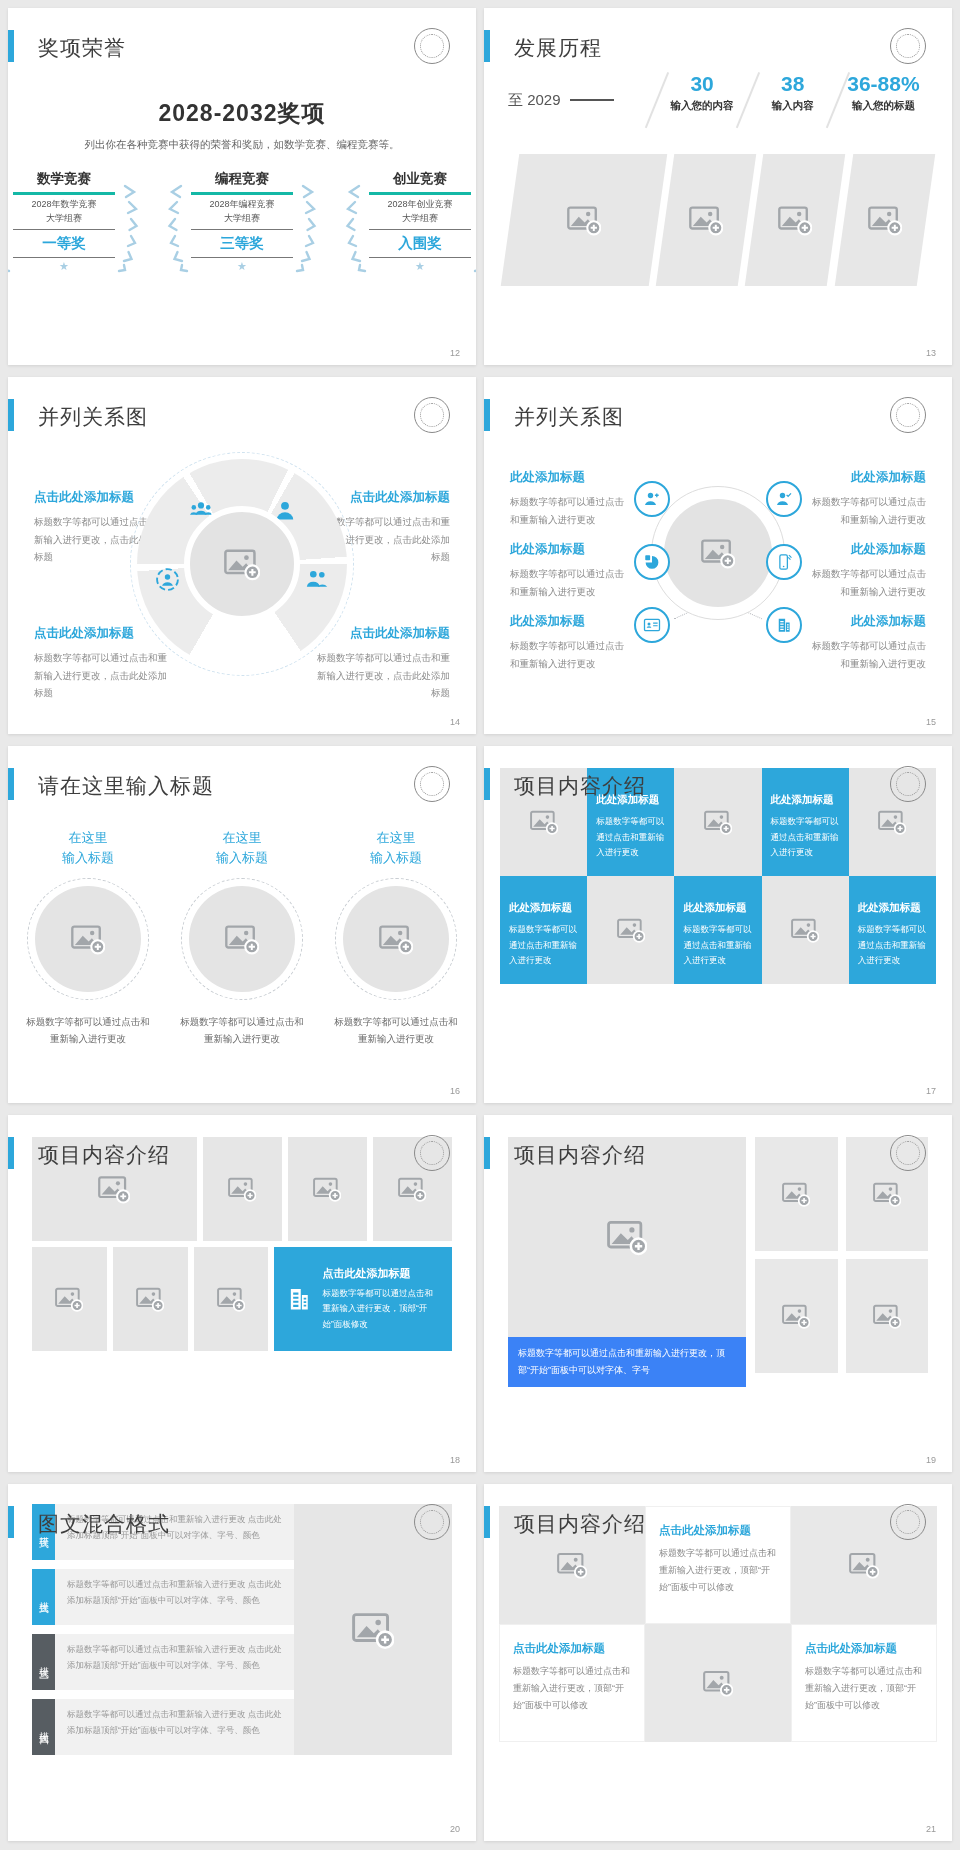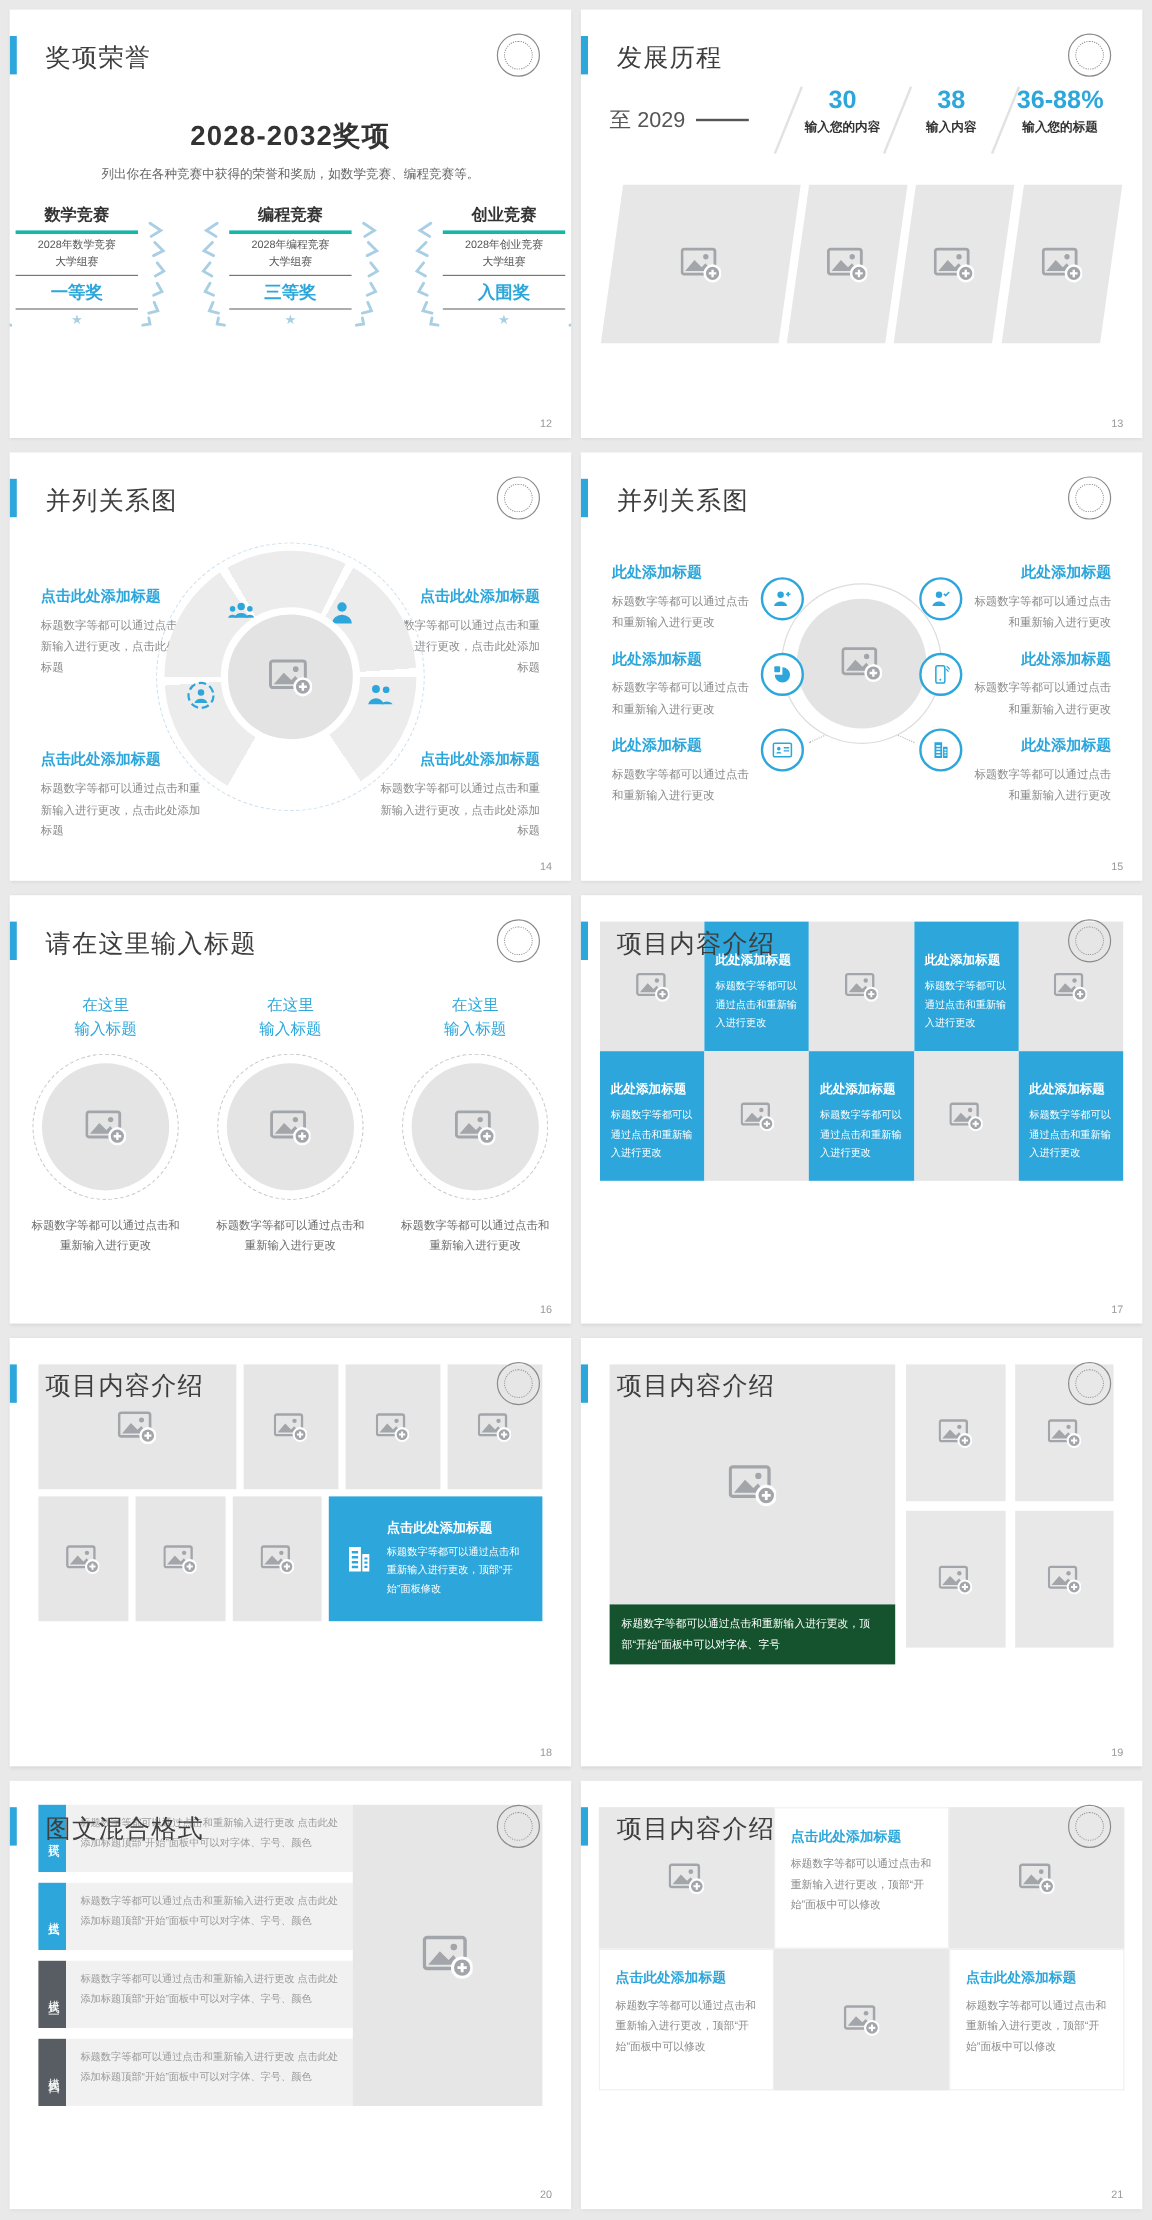--- a/index.html
+++ b/index.html
@@ -29,21 +29,21 @@
   .award { display: flex; align-items: flex-start; }
   .award svg.laurel { width: 26px; height: 92px; color: #a9cfe4; margin-top: 12px; }
   .amid { width: 102px; text-align: center; }
   .aname { font-size: 13.5px; font-weight: 700; color: #333; padding-bottom: 4px; border-bottom: 3px solid #14b8a6; }
   .asub  { font-size: 9px; color: #555; line-height: 1.55; padding: 3px 0; border-bottom: 1px solid #777; }
   .aprize{ font-size: 14.5px; font-weight: 700; color: #2da7db; padding: 4px 0; border-bottom: 1px solid #777; }
   .astar { margin-top: 2px; font-size: 11px; color: #a9cfe4; }
 
   
   .s13-top { margin: 62px 24px 0; display: flex; align-items: stretch; }
-  .s13-year { width: 148px; display: flex; align-items: center; gap: 9px; font-size: 18px; color: #555; }
+  .s13-year { width: 148px; display: flex; align-items: center; gap: 9px; font-size: 15px; color: #555; }
   .yline { width: 44px; height: 2px; background: #555; }
   .slash { width: 1.5px; height: 60px; background: #e2e2e2; transform: rotate(22deg); align-self: center; }
   .stat { flex: 1; text-align: center; padding-top: 2px; }
   .sval { font-size: 21px; font-weight: 700; color: #2da7db; }
   .slab { margin-top: 3px; font-size: 10.5px; font-weight: 700; color: #333; }
   .s13-tiles { margin: 24px 26px 0; display: flex; gap: 7px; height: 132px; }
   .ptile { background: #e7e7e7; transform: skewX(-8deg); display: flex; align-items: center; justify-content: center; flex: 1; }
   .ptile.first { flex: 0 0 148px; }
   .ptile svg { transform: skewX(8deg); }
 
@@ -100,21 +100,21 @@
   .t-img { flex: 1; background: #e6e6e6; display: flex; align-items: center; justify-content: center; }
   .t-wide { flex: 2.08; }
   .t-blue { flex: 2.08; background: #2da7db; display: flex; align-items: center; gap: 9px; padding: 0 11px; color: #fff; }
   .t-blue h5 { font-size: 11px; font-weight: 700; margin-bottom: 5px; }
   .t-blue p { font-size: 8.5px; line-height: 1.8; }
 
   
   .s19-wrap { margin: 22px 24px 0; display: flex; gap: 9px; }
   .s19-left { width: 238px; }
   .limg { height: 200px; background: #e6e6e6; display: flex; align-items: center; justify-content: center; }
-  .lcap { background: #14532d; color: #fff; font-size: 9px; line-height: 1.9; padding: 8px 10px; }
+  .lcap { background: #3b82f6; color: #fff; font-size: 9px; line-height: 1.9; padding: 8px 10px; }
   .s19-right { flex: 1; display: grid; grid-template-columns: 1fr 1fr; gap: 8px; grid-auto-rows: 114px; }
 
   
   .s20-wrap { margin: 20px 24px 0; display: flex; gap: 0; }
   .modes { width: 262px; display: flex; flex-direction: column; gap: 9px; }
   .mode { display: flex; height: 56px; }
   .mtab { width: 23px; color: #fff; writing-mode: vertical-rl; letter-spacing: 2px; font-size: 9.5px;
           display: flex; align-items: center; justify-content: center; }
   .mtab.blue { background: #2da7db; }
   .mtab.dark { background: #575d62; }

